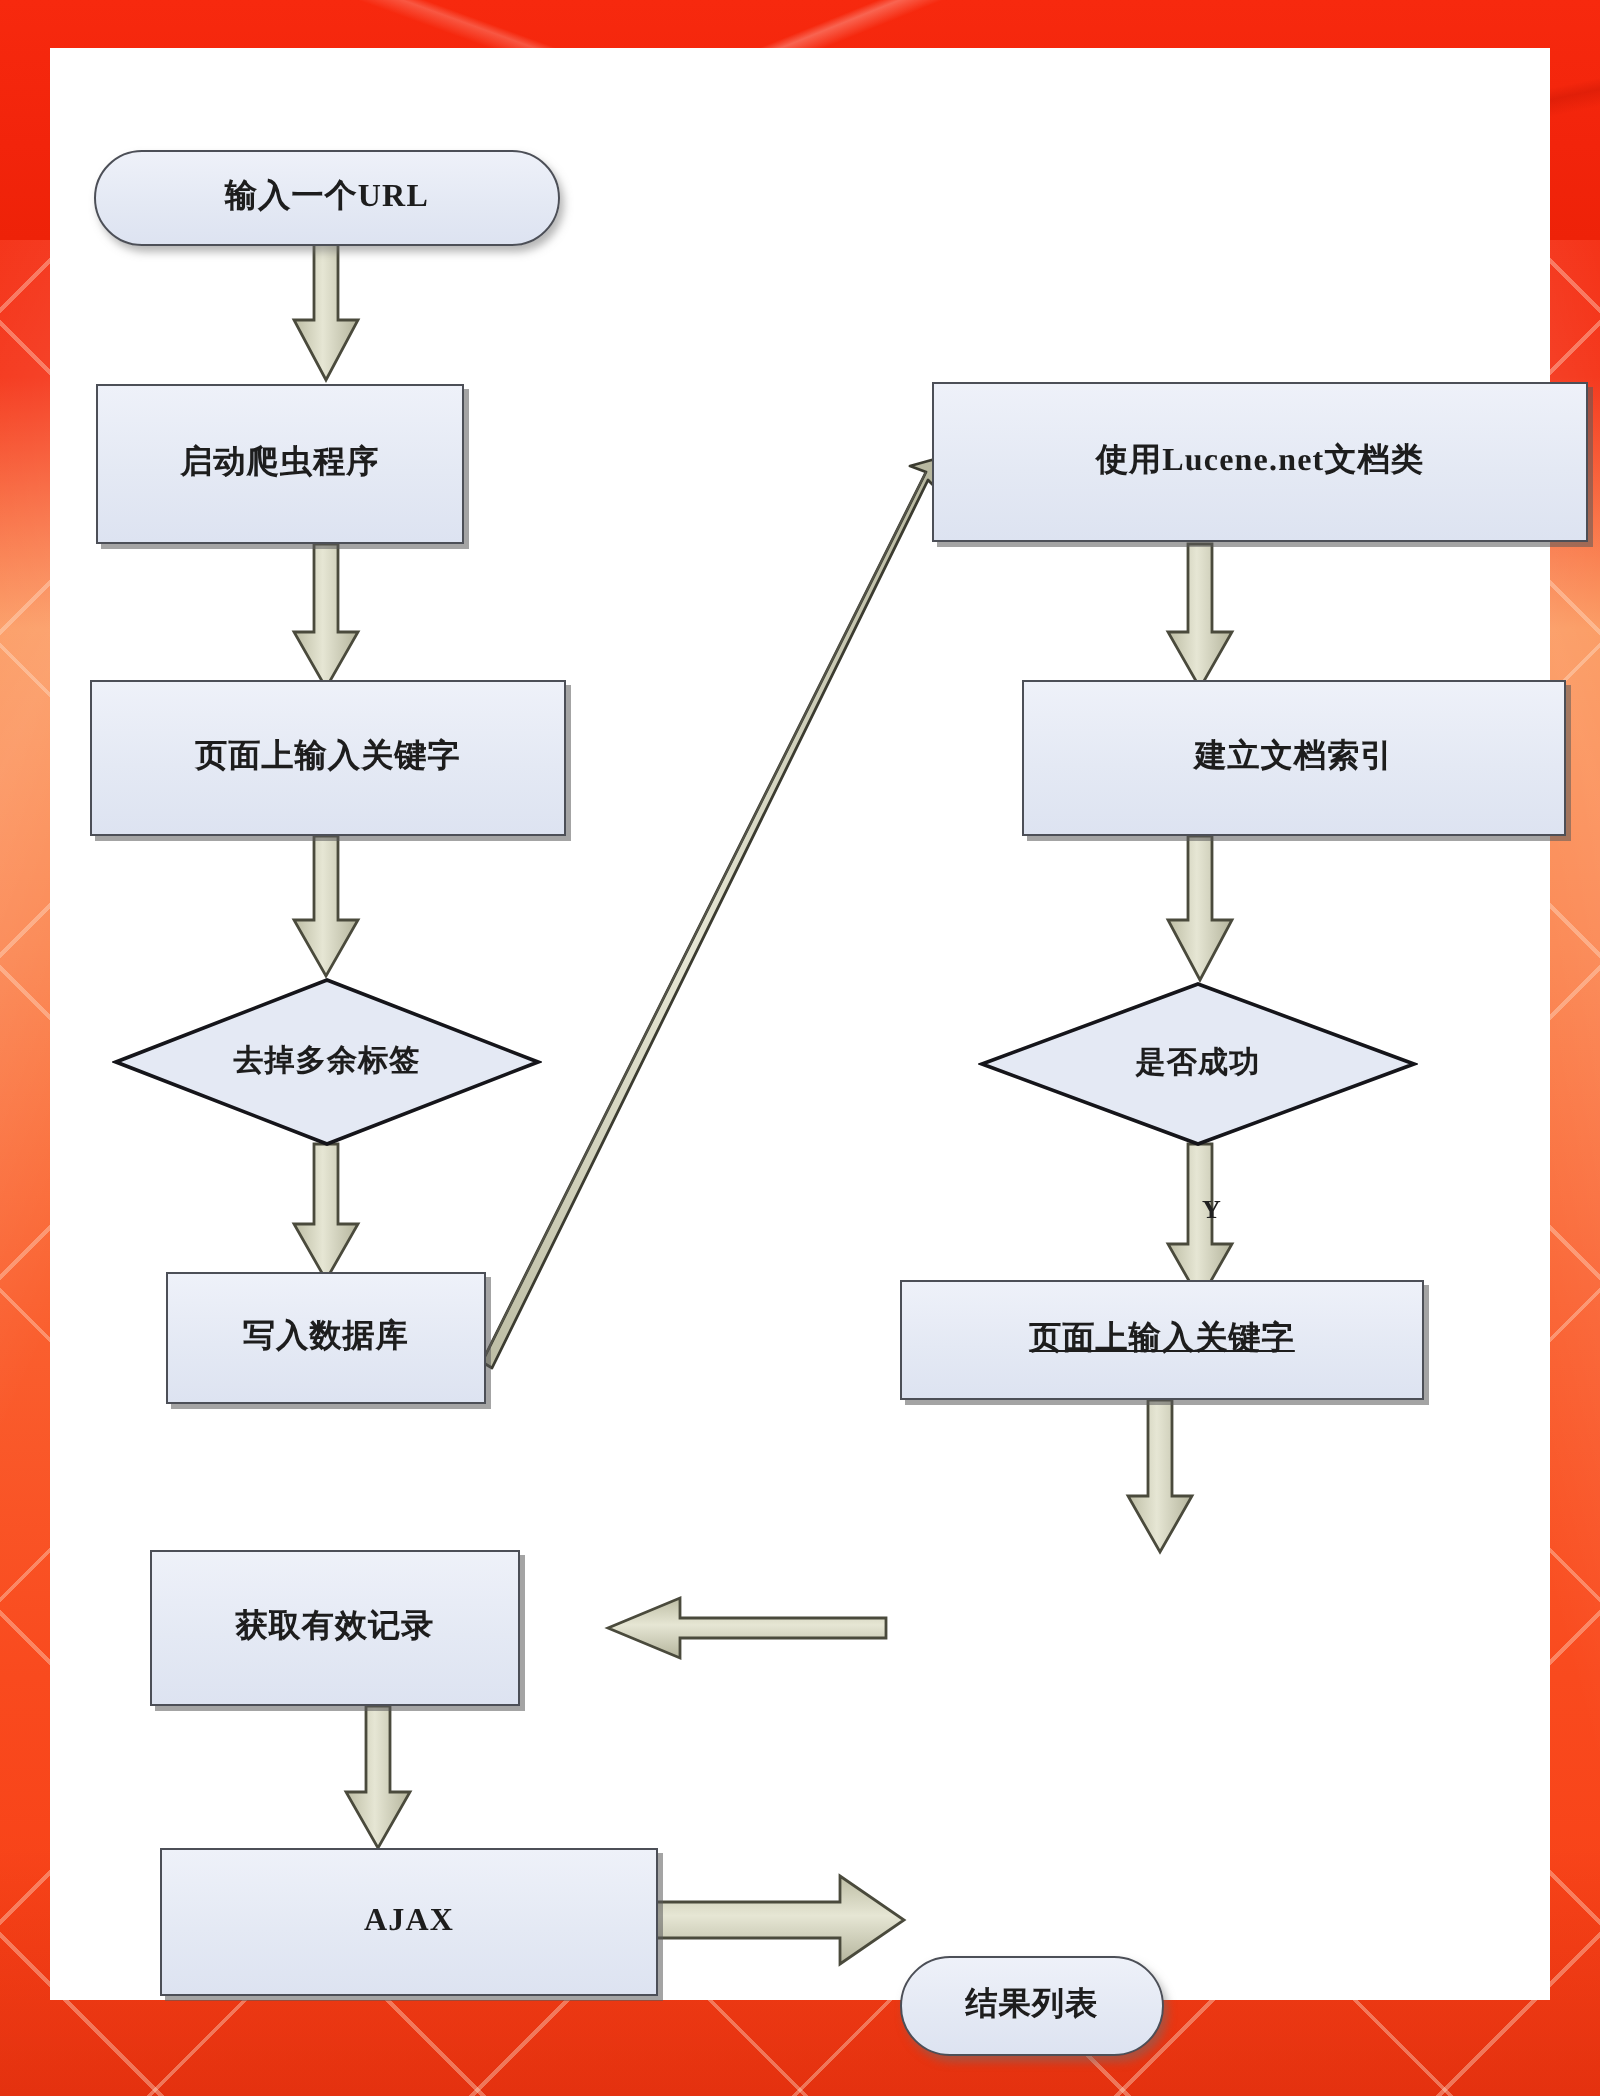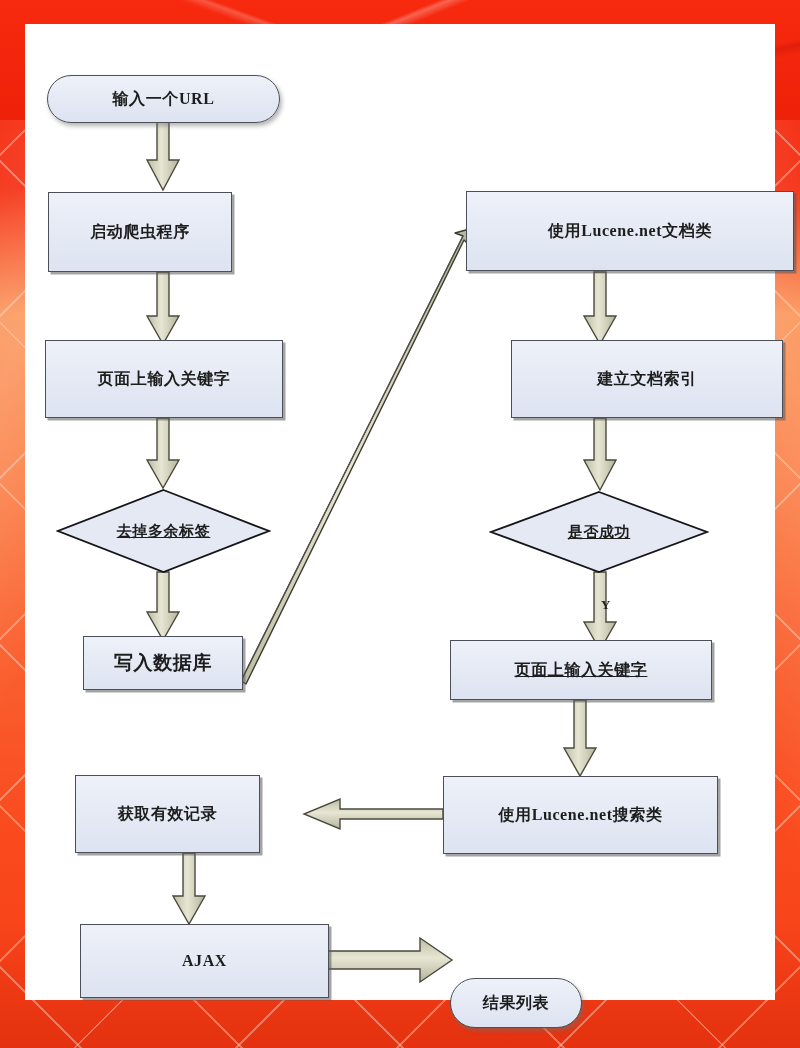--- a/index.html
+++ b/index.html
@@ -57,21 +57,21 @@
     box-shadow:2.5px 2.5px 0 rgba(90,90,90,0.55);
     text-align:center;line-height:1.1;
   }
   .node.term{border-radius:999px;box-shadow:2px 3px 4px rgba(110,110,110,0.5);margin-top:43px;}
   .node.diamond-wrap{
     background:transparent;border:none;box-shadow:none;
   }
   .dia-svg{position:absolute;left:0;top:0;}
   .dia-label{
     position:relative;z-index:2;width:100%;text-align:center;
-    font-weight:bold;color:#1d1d1d;letter-spacing:0.6px;text-decoration:underline;
+    font-weight:bold;color:#1d1d1d;letter-spacing:0.6px;
   }
 
   
   .wires{position:absolute;left:0;top:0;width:800px;height:1048px;pointer-events:none;}
 
   .ylabel{
     position:absolute;font-size:13px;font-weight:bold;color:#202020;
     font-family:"Liberation Serif",serif;
   }
 </style>
@@ -166,21 +166,21 @@
     <span>页面上输入关键字</span>
   </div>
 
   <div class="node diamond-wrap" style="left:56px;top:488px;width:215px;height:86px;font-size:15px;">
     <svg class="dia-svg" width="215" height="86" viewBox="0 0 215 86">
       <polygon points="107.5,2 213,43 107.5,84 2,43" fill="#e4e9f4" stroke="#15151a" stroke-width="1.8"></polygon>
     </svg>
     <span class="dia-label">去掉多余标签</span>
   </div>
 
-  <div class="node" style="left:83px;top:636px;width:160px;height:54px;font-size:19px;">
+  <div class="node" style="left:83px;top:636px;width:160px;height:66px;font-size:16px;">
     <span>写入数据库</span>
   </div>
 
   <div class="node" style="left:466px;top:191px;width:328px;height:80px;font-size:16px;">
     <span>使用Lucene.net文档类</span>
   </div>
 
   <div class="node" style="left:466px;top:340px;width:272px;height:78px;font-size:16px;margin-left:45px;">
     <span>建立文档索引</span>
   </div>
@@ -189,23 +189,20 @@
     <svg class="dia-svg" width="220" height="84" viewBox="0 0 220 84">
       <polygon points="110,2 218,42 110,82 2,42" fill="#e4e9f4" stroke="#15151a" stroke-width="1.8"></polygon>
     </svg>
     <span class="dia-label">是否成功</span>
   </div>
 
   <div class="node" style="left:450px;top:640px;width:262px;height:60px;font-size:16px;text-decoration:underline;">
     <span>页面上输入关键字</span>
   </div>
 
-  <div class="node" style="left:443px;top:776px;width:275px;height:78px;font-size:16px;">
-    <span>使用Lucene.net搜索类</span>
-  </div>
 
   <div class="node" style="left:75px;top:775px;width:185px;height:78px;font-size:16px;">
     <span>获取有效记录</span>
   </div>
 
   <div class="node" style="left:80px;top:924px;width:249px;height:74px;font-size:16px;">
     <span>AJAX</span>
   </div>
 
   <div class="node term" style="left:450px;top:935px;width:132px;height:50px;font-size:16px;text-align:center;">

